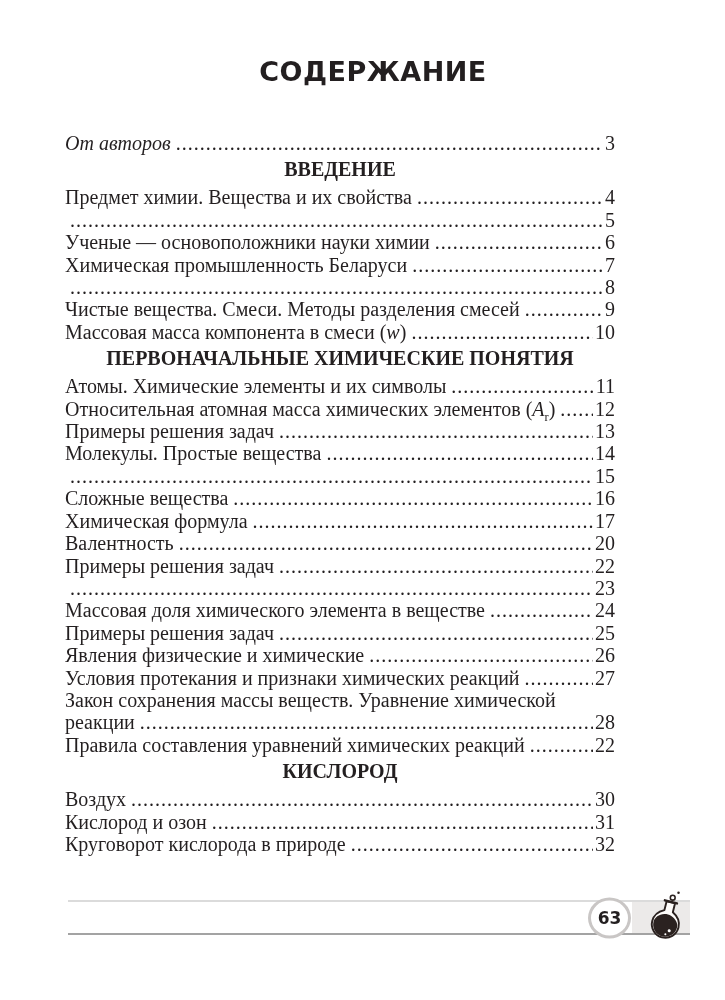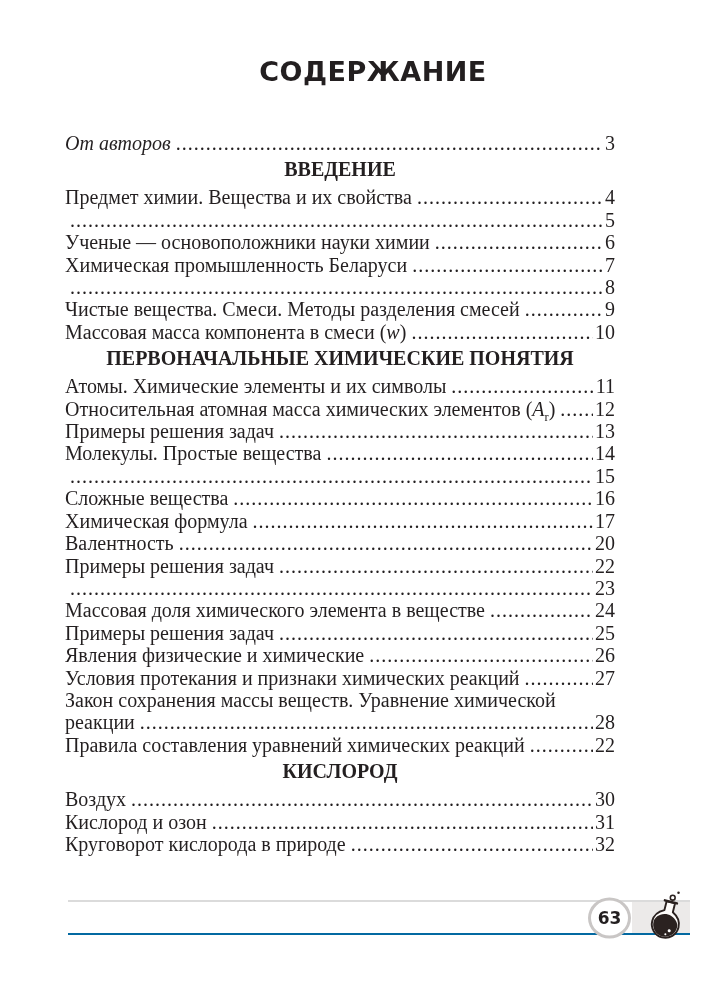--- a/index.html
+++ b/index.html
@@ -47,21 +47,21 @@
     line-height:24px;
     margin:3px 0 5px;
   }
   
   .footer-band{
     position:absolute;
     left:68px;top:900px;
     width:622px;height:35px;
     box-sizing:border-box;
     border-top:2px solid #dbdbdb;
-    border-bottom:2px solid #0369a1;
+    border-bottom:2px solid #a3a3a3;
     background:#ffffff;
   }
   .band-gray{
     position:absolute;
     right:0;top:0;height:100%;width:58px;
     background:#eceae9;
   }
   .page-badge{
     position:absolute;
     right:59px;top:50%;

